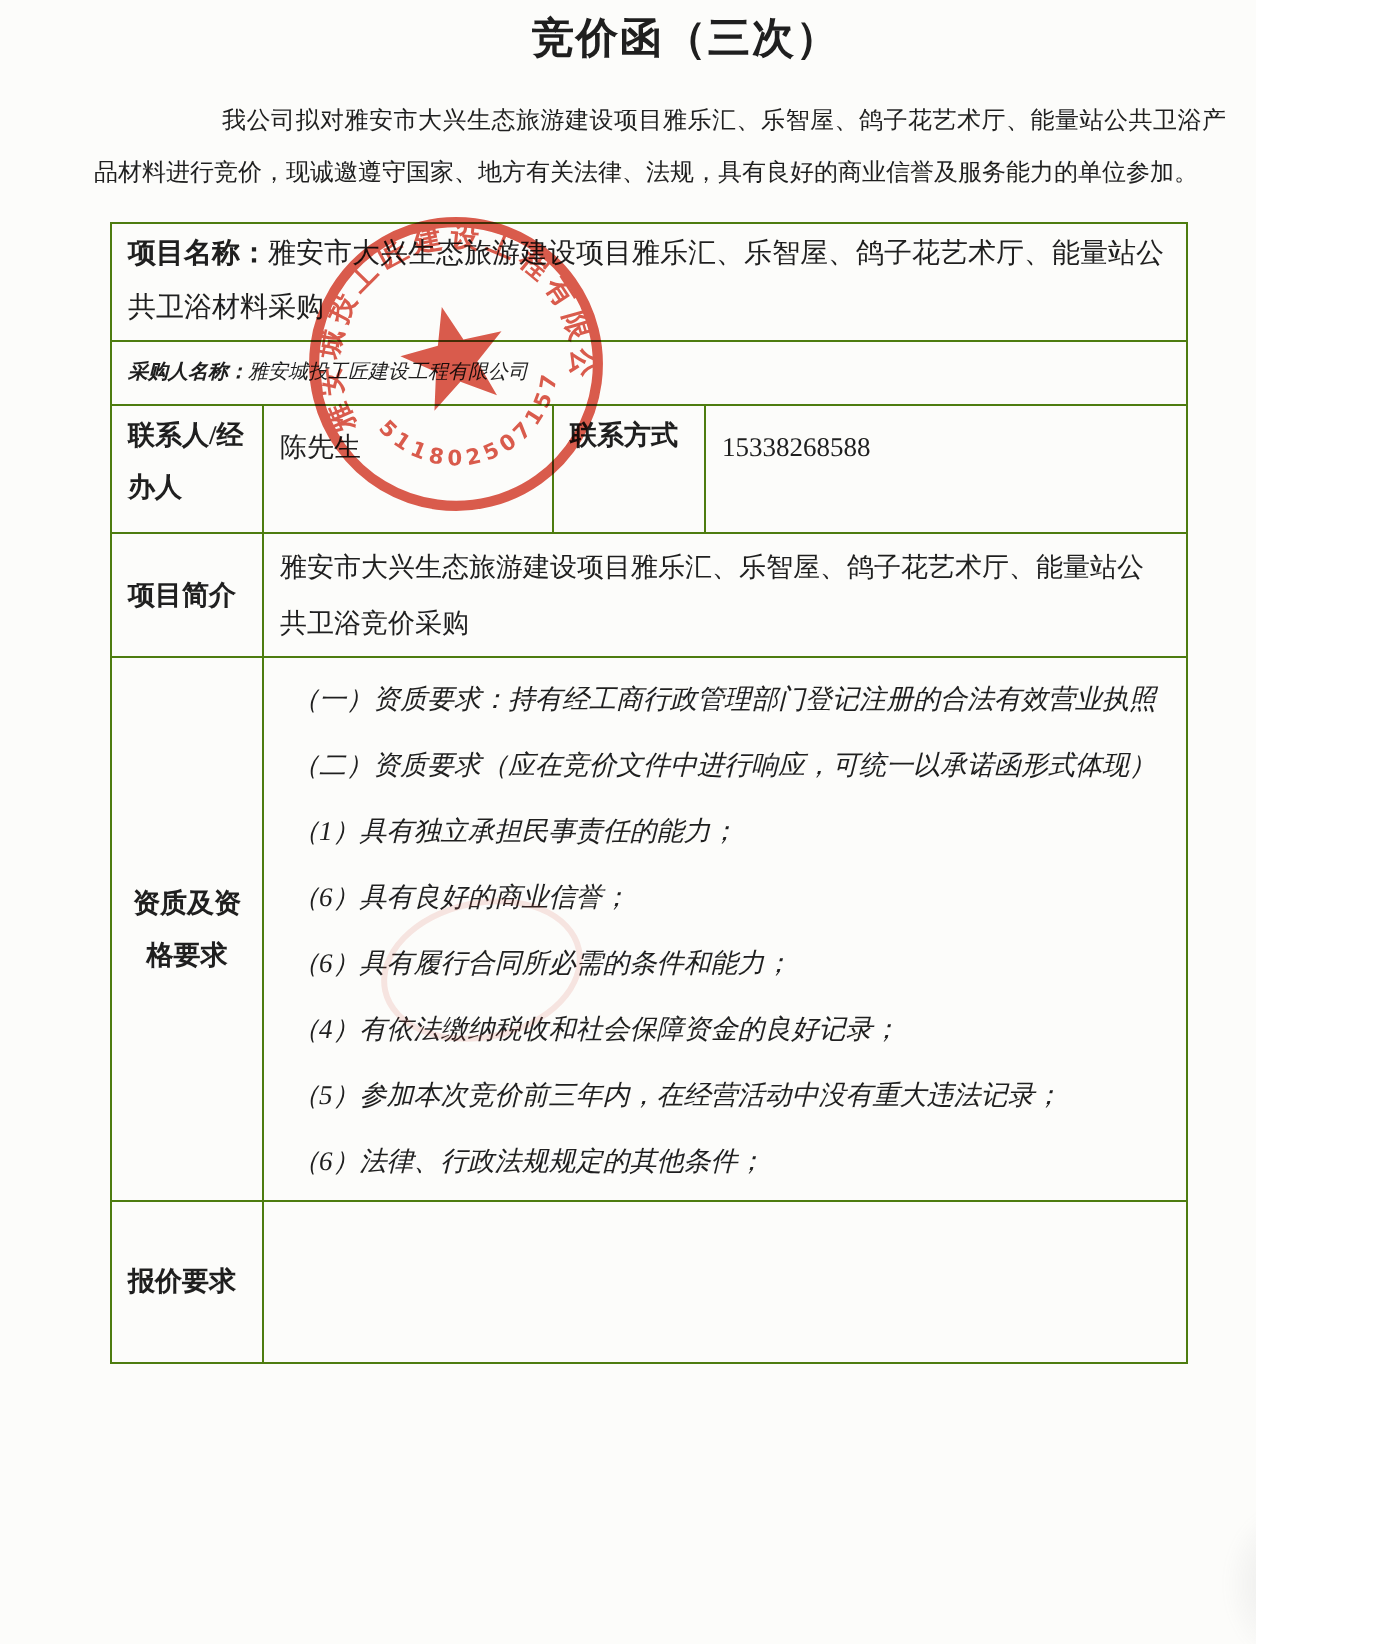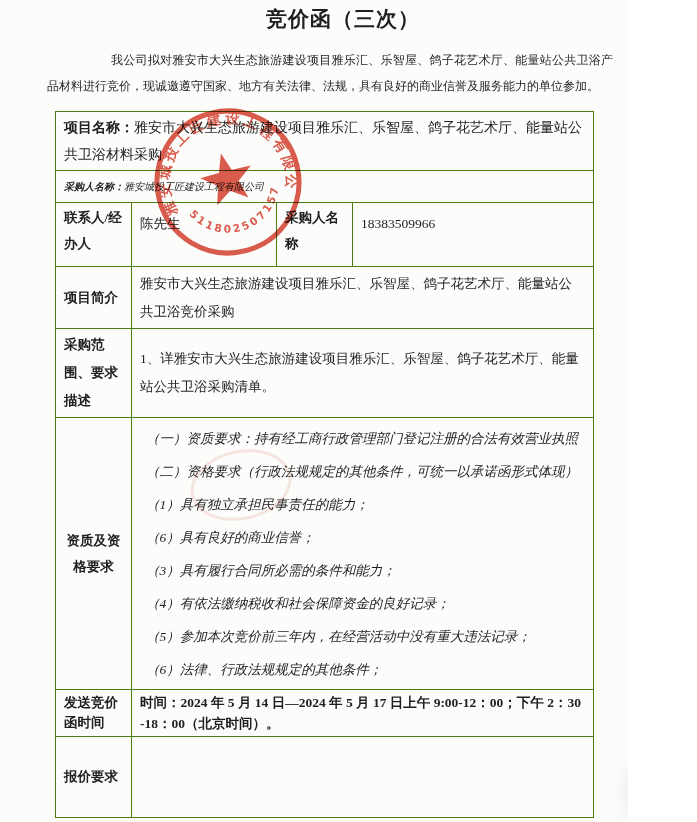--- a/index.html
+++ b/index.html
@@ -92,47 +92,39 @@
     <tbody>
         <tr class="r1">
       <td colspan="4"><span class="inline-lbl">项目名称：</span><span>雅安市大兴生态旅游建设项目雅乐汇、乐智屋、鸽子花艺术厅、能量站公共卫浴材料采购</span></td>
     </tr>
     <tr class="r2">
       <td colspan="4"><span class="inline-lbl">采购人名称：</span><span>雅安城投工匠建设工程有限公司</span></td>
     </tr>
     <tr class="r3">
       <td class="lbl">联系人/经办人</td>
       <td>陈先生</td>
-      <td class="lbl">采购人名称</td>
-      <td>18383509966</td>
+      <td class="lbl">联系方式</td>
+      <td>15338268588</td>
     </tr>
     <tr class="r4">
       <td class="lbl">项目简介</td>
       <td class="cnt" colspan="3">雅安市大兴生态旅游建设项目雅乐汇、乐智屋、鸽子花艺术厅、能量站公共卫浴竞价采购</td>
     </tr>
-    <tr class="r5">
-      <td class="lbl">采购范围、要求描述</td>
-      <td class="cnt" colspan="3">1、详雅安市大兴生态旅游建设项目雅乐汇、乐智屋、鸽子花艺术厅、能量站公共卫浴采购清单。</td>
-    </tr>
     <tr class="r7">
       <td class="lbl center">资质及资格要求</td>
       <td class="cnt" colspan="3">
         <div class="qline">（一）资质要求：持有经工商行政管理部门登记注册的合法有效营业执照</div>
-        <div class="qline">（二）资格要求（行政法规规定的其他条件，可统一以承诺函形式体现）</div>
+        <div class="qline">（二）资质要求（应在竞价文件中进行响应，可统一以承诺函形式体现）</div>
         <div class="qline">（1）具有独立承担民事责任的能力；</div>
         <div class="qline">（6）具有良好的商业信誉；</div>
-        <div class="qline">（3）具有履行合同所必需的条件和能力；</div>
+        <div class="qline">（6）具有履行合同所必需的条件和能力；</div>
         <div class="qline">（4）有依法缴纳税收和社会保障资金的良好记录；</div>
         <div class="qline">（5）参加本次竞价前三年内，在经营活动中没有重大违法记录；</div>
         <div class="qline">（6）法律、行政法规规定的其他条件；</div>
       </td>
-    </tr>
-    <tr class="r8">
-      <td class="lbl">发送竞价函时间</td>
-      <td class="cnt" colspan="3">时间：2024 年 5 月 14 日—2024 年 5 月 17 日上午 9:00-12：00；下午 2：30-18：00（北京时间）。</td>
     </tr>
     <tr class="r9">
       <td class="lbl">报价要求</td>
       <td class="cnt" colspan="3">
         
         
       </td>
     </tr>
   </tbody>
     </table>

